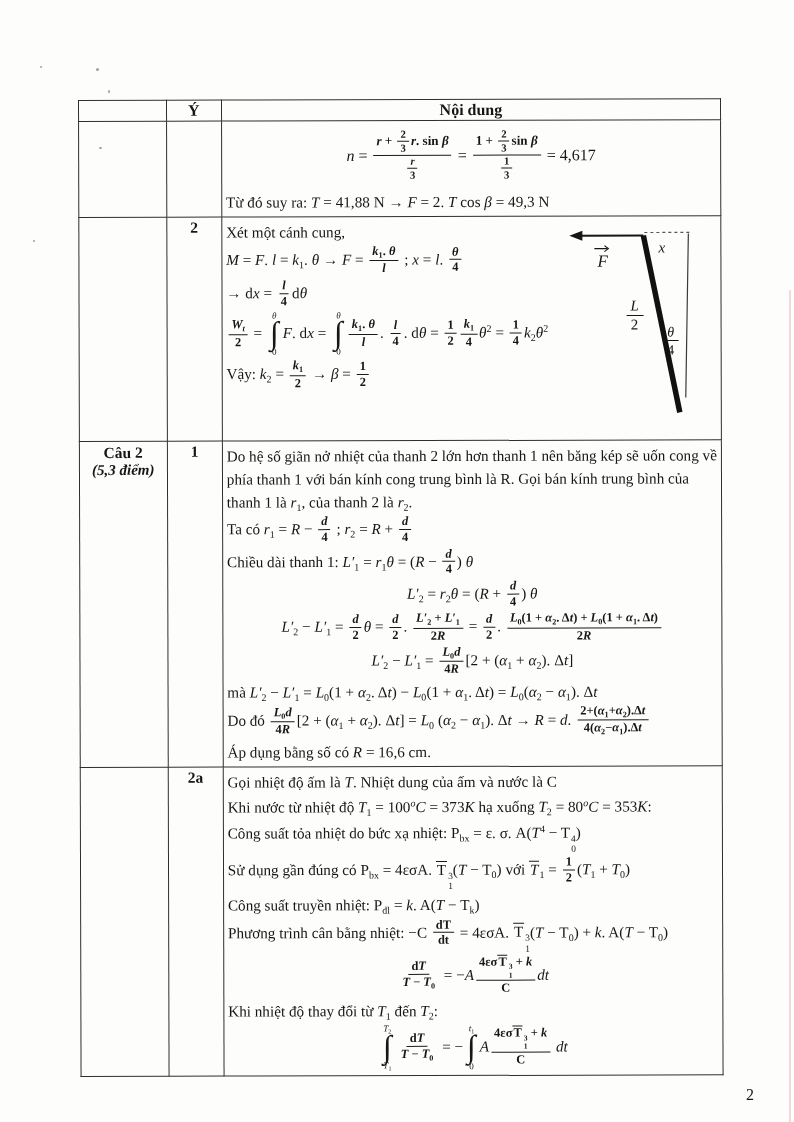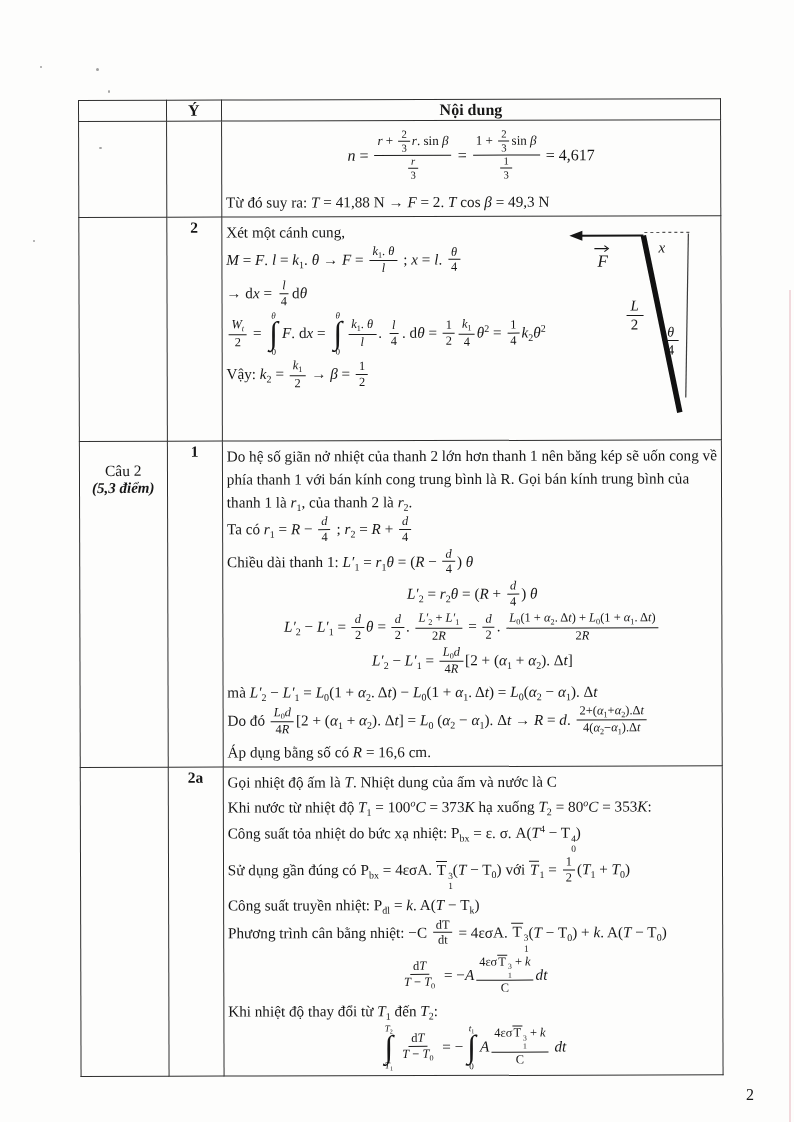--- a/index.html
+++ b/index.html
@@ -8,29 +8,29 @@
   .scan-edge{position:absolute;right:3px;top:290px;width:2px;height:832px;background:#efcfd4;opacity:.8;}
   .speck{position:absolute;background:#777;border-radius:50%;opacity:.7;}
 
   table.answer{position:absolute;left:78px;top:100px;width:643px;border-collapse:collapse;
                transform:rotate(-0.15deg);transform-origin:top left;}
   table.answer td,table.answer th{border:1.2px solid #2f2f2f;vertical-align:top;padding:1px 4px;}
   th.hdr{font-size:16px;font-weight:bold;text-align:center;padding:1px 0 2px 0;}
   td.cau{width:81px;text-align:center;font-size:15.5px;}
   td.ycol{width:48px;text-align:center;font-weight:bold;font-size:15.5px;padding-top:4px;}
   td.content{width:514px;font-size:15.2px;line-height:1.52;padding:3px 7px 3px 7px;position:relative;}
-  .cau-title{font-weight:normal;font-size:15.5px;margin-top:19px;}
+  .cau-title{font-weight:bold;font-size:15.5px;margin-top:1px;}
   .cau-points{font-weight:bold;font-style:italic;font-size:15px;}
 
   .mline{margin:2px 0;}
   .ctr{text-align:center;}
   .mline.big{margin:8px 0 6px 0;font-size:16px;}
   .mi{font-style:italic;}
   .fr{display:inline-flex;flex-direction:column;align-items:center;vertical-align:middle;
-      font-size:0.82em;line-height:1.18;margin:0 2px;transform:translateY(-0.1em);}
+      font-size:0.82em;line-height:1.18;margin:0 2px;transform:translateY(-0.1em);font-weight:bold;}
   .fn{display:block;border-bottom:1.1px solid #1a1a1a;padding:0 3px;}
   .fd{display:block;padding:0 3px;}
   .sub{font-size:0.66em;vertical-align:-0.35em;line-height:1;}
   .sup{font-size:0.66em;vertical-align:0.55em;line-height:1;}
   .ss{display:inline-flex;flex-direction:column;font-size:0.62em;line-height:1.08;
       vertical-align:-0.45em;text-align:left;margin-left:1px;}
   .int{display:inline-flex;flex-direction:column;align-items:center;vertical-align:middle;
        line-height:1;margin:0 4px;transform:translateY(-0.05em);}
   .ig{font-size:2.1em;line-height:0.82;}
   .il{font-size:0.6em;line-height:1.1;}

